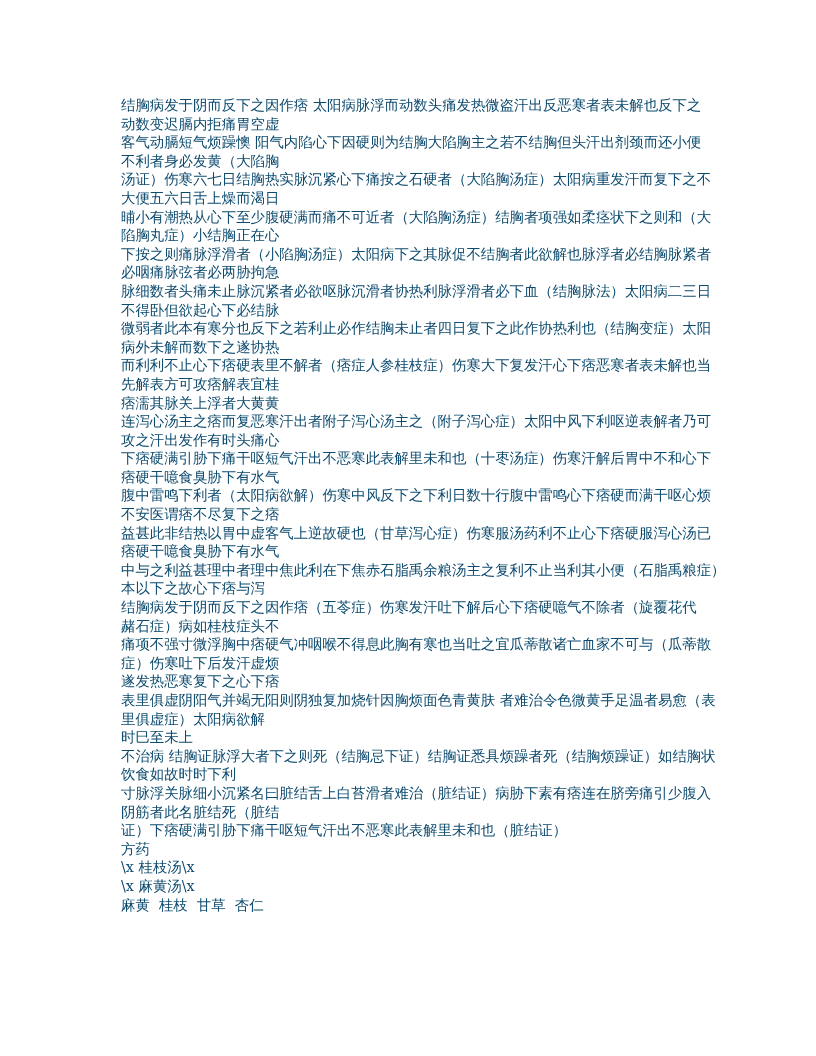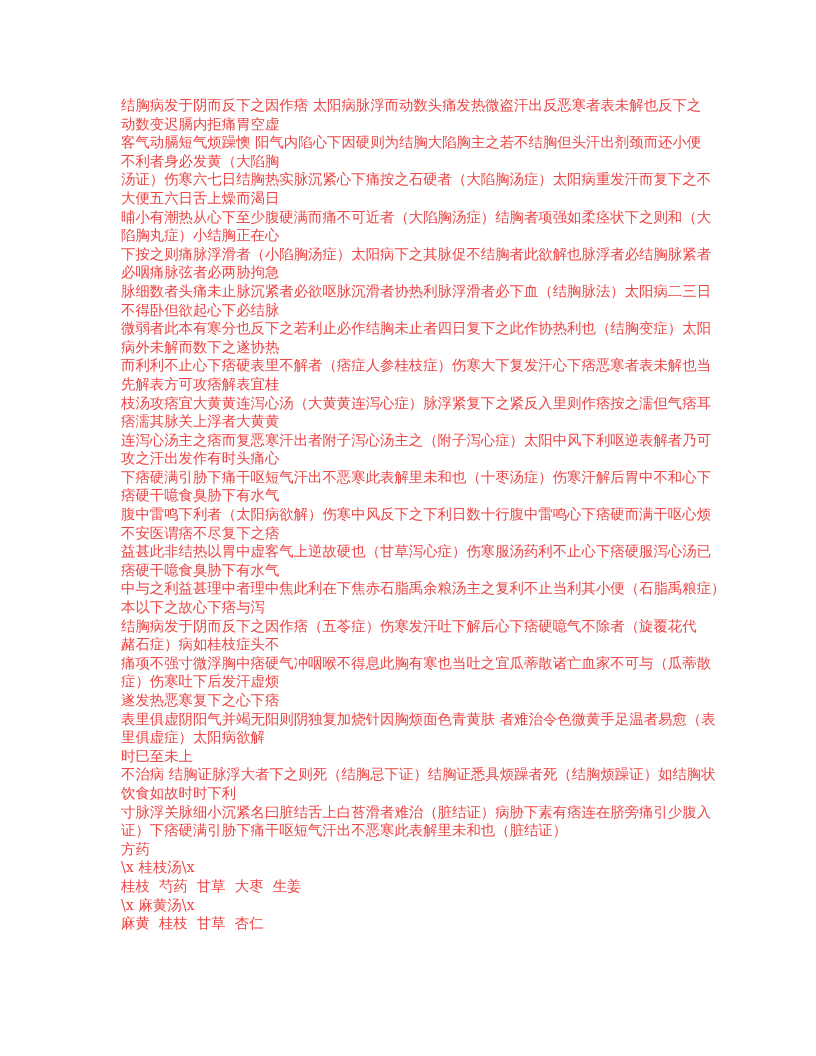--- a/index.html
+++ b/index.html
@@ -5,21 +5,21 @@
     html, body { margin: 0; padding: 0; background: #ffffff; }
     body { width: 816px; height: 1056px; position: relative; overflow: hidden; }
     .page {
       position: absolute;
       left: 121px;
       top: 96px;
       width: 580px;
       font-family: "DejaVu Serif", "Liberation Serif", serif;
       font-size: 14.4px;
       line-height: 18.6px;
-      color: #ef4444;
+      color: #0c4a6e;
     }
     .line { white-space: pre; height: 18.6px; }
   </style>
 </head>
 <body>
 
 <div class="page">
   <div class="line">结胸病发于阴而反下之因作痞 太阳病脉浮而动数头痛发热微盗汗出反恶寒者表未解也反下之</div>
   <div class="line">动数变迟膈内拒痛胃空虚</div>
   <div class="line">客气动膈短气烦躁懊 阳气内陷心下因硬则为结胸大陷胸主之若不结胸但头汗出剂颈而还小便</div>
@@ -29,21 +29,20 @@
   <div class="line">晡小有潮热从心下至少腹硬满而痛不可近者（大陷胸汤症）结胸者项强如柔痉状下之则和（大</div>
   <div class="line">陷胸丸症）小结胸正在心</div>
   <div class="line">下按之则痛脉浮滑者（小陷胸汤症）太阳病下之其脉促不结胸者此欲解也脉浮者必结胸脉紧者</div>
   <div class="line">必咽痛脉弦者必两胁拘急</div>
   <div class="line">脉细数者头痛未止脉沉紧者必欲呕脉沉滑者协热利脉浮滑者必下血（结胸脉法）太阳病二三日</div>
   <div class="line">不得卧但欲起心下必结脉</div>
   <div class="line">微弱者此本有寒分也反下之若利止必作结胸未止者四日复下之此作协热利也（结胸变症）太阳</div>
   <div class="line">病外未解而数下之遂协热</div>
   <div class="line">而利利不止心下痞硬表里不解者（痞症人参桂枝症）伤寒大下复发汗心下痞恶寒者表未解也当</div>
   <div class="line">先解表方可攻痞解表宜桂</div>
-  <div class="line">枝汤攻痞宜大黄黄连泻心汤（大黄黄连泻心症）脉浮紧复下之紧反入里则作痞按之濡但气痞耳</div>
   <div class="line">痞濡其脉关上浮者大黄黄</div>
   <div class="line">连泻心汤主之痞而复恶寒汗出者附子泻心汤主之（附子泻心症）太阳中风下利呕逆表解者乃可</div>
   <div class="line">攻之汗出发作有时头痛心</div>
   <div class="line">下痞硬满引胁下痛干呕短气汗出不恶寒此表解里未和也（十枣汤症）伤寒汗解后胃中不和心下</div>
   <div class="line">痞硬干噫食臭胁下有水气</div>
   <div class="line">腹中雷鸣下利者（太阳病欲解）伤寒中风反下之下利日数十行腹中雷鸣心下痞硬而满干呕心烦</div>
   <div class="line">不安医谓痞不尽复下之痞</div>
   <div class="line">益甚此非结热以胃中虚客气上逆故硬也（甘草泻心症）伤寒服汤药利不止心下痞硬服泻心汤已</div>
   <div class="line">痞硬干噫食臭胁下有水气</div>
   <div class="line">中与之利益甚理中者理中焦此利在下焦赤石脂禹余粮汤主之复利不止当利其小便（石脂禹粮症）</div>
@@ -52,19 +51,19 @@
   <div class="line">赭石症）病如桂枝症头不</div>
   <div class="line">痛项不强寸微浮胸中痞硬气冲咽喉不得息此胸有寒也当吐之宜瓜蒂散诸亡血家不可与（瓜蒂散</div>
   <div class="line">症）伤寒吐下后发汗虚烦</div>
   <div class="line">遂发热恶寒复下之心下痞</div>
   <div class="line">表里俱虚阴阳气并竭无阳则阴独复加烧针因胸烦面色青黄肤 者难治令色微黄手足温者易愈（表</div>
   <div class="line">里俱虚症）太阳病欲解</div>
   <div class="line">时巳至未上</div>
   <div class="line">不治病 结胸证脉浮大者下之则死（结胸忌下证）结胸证悉具烦躁者死（结胸烦躁证）如结胸状</div>
   <div class="line">饮食如故时时下利</div>
   <div class="line">寸脉浮关脉细小沉紧名曰脏结舌上白苔滑者难治（脏结证）病胁下素有痞连在脐旁痛引少腹入</div>
+  <div class="line">阴筋者此名脏结死（脏结</div>
   <div class="line">证）下痞硬满引胁下痛干呕短气汗出不恶寒此表解里未和也（脏结证）</div>
   <div class="line">方药</div>
   <div class="line">\x 桂枝汤\x</div>
-  <div class="line">桂枝  芍药  甘草  大枣  生姜</div>
   <div class="line">\x 麻黄汤\x</div>
   <div class="line">麻黄  桂枝  甘草  杏仁</div>
 </div>
 
 </body></html>

